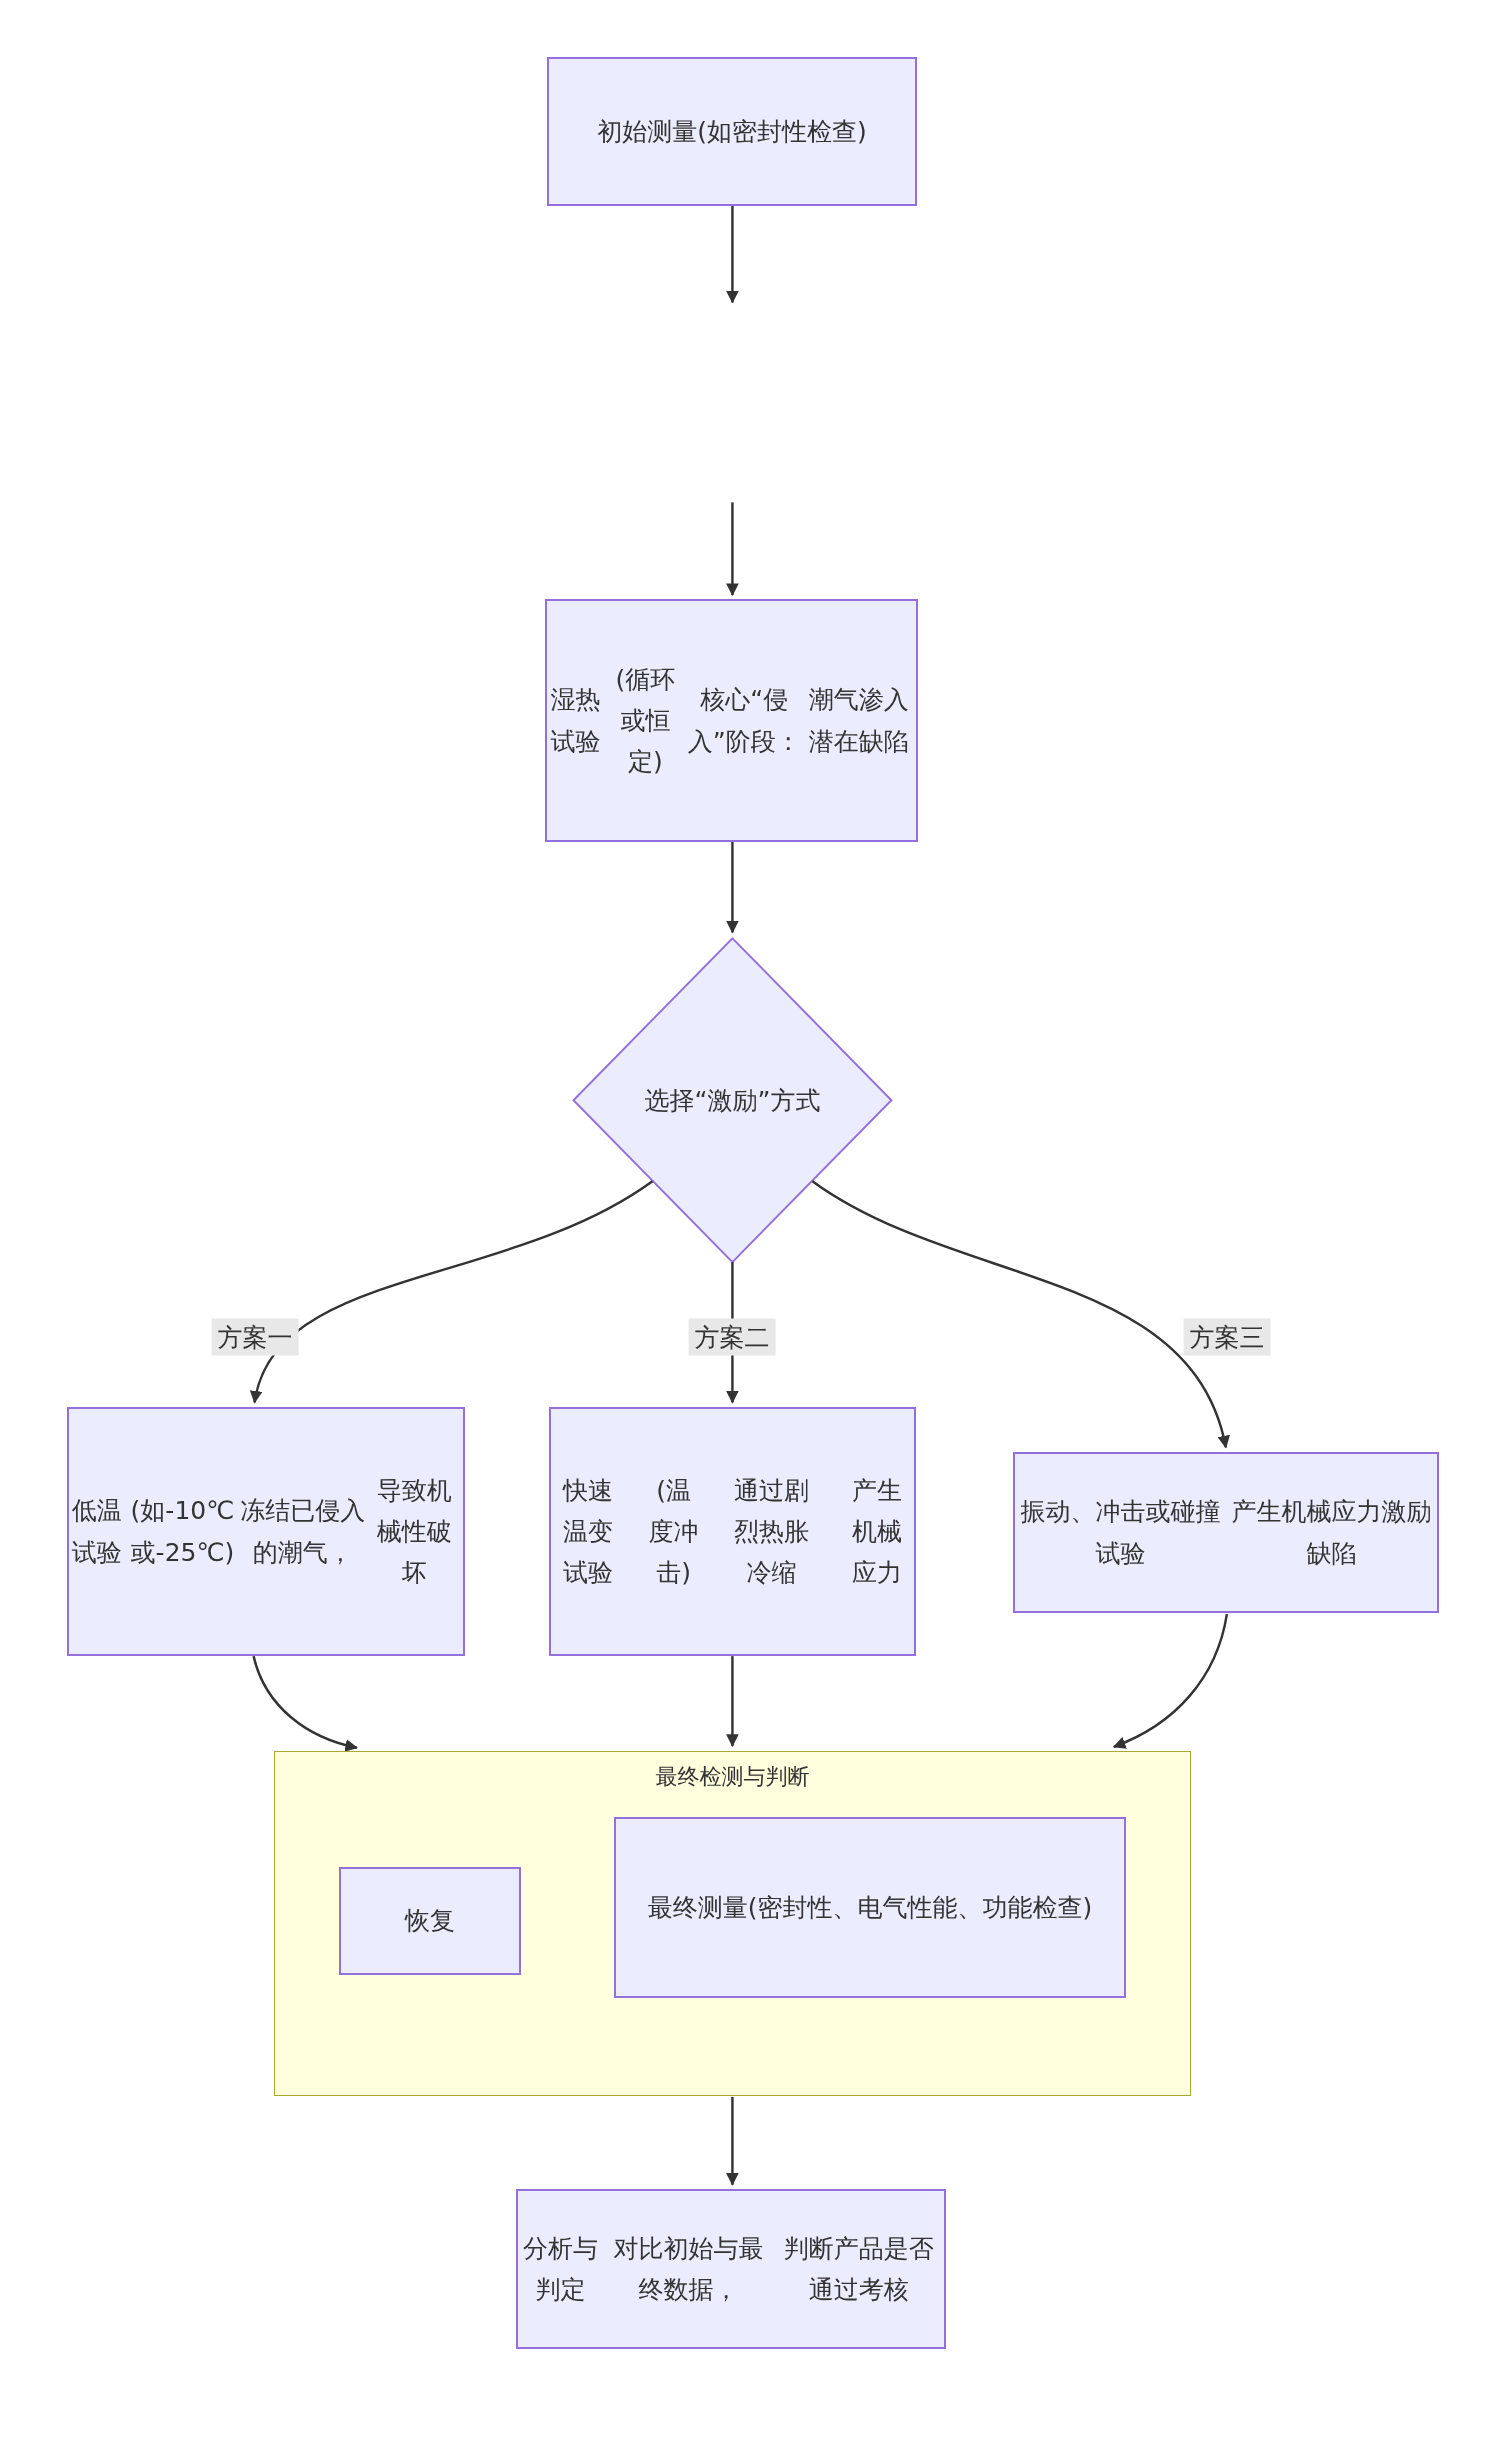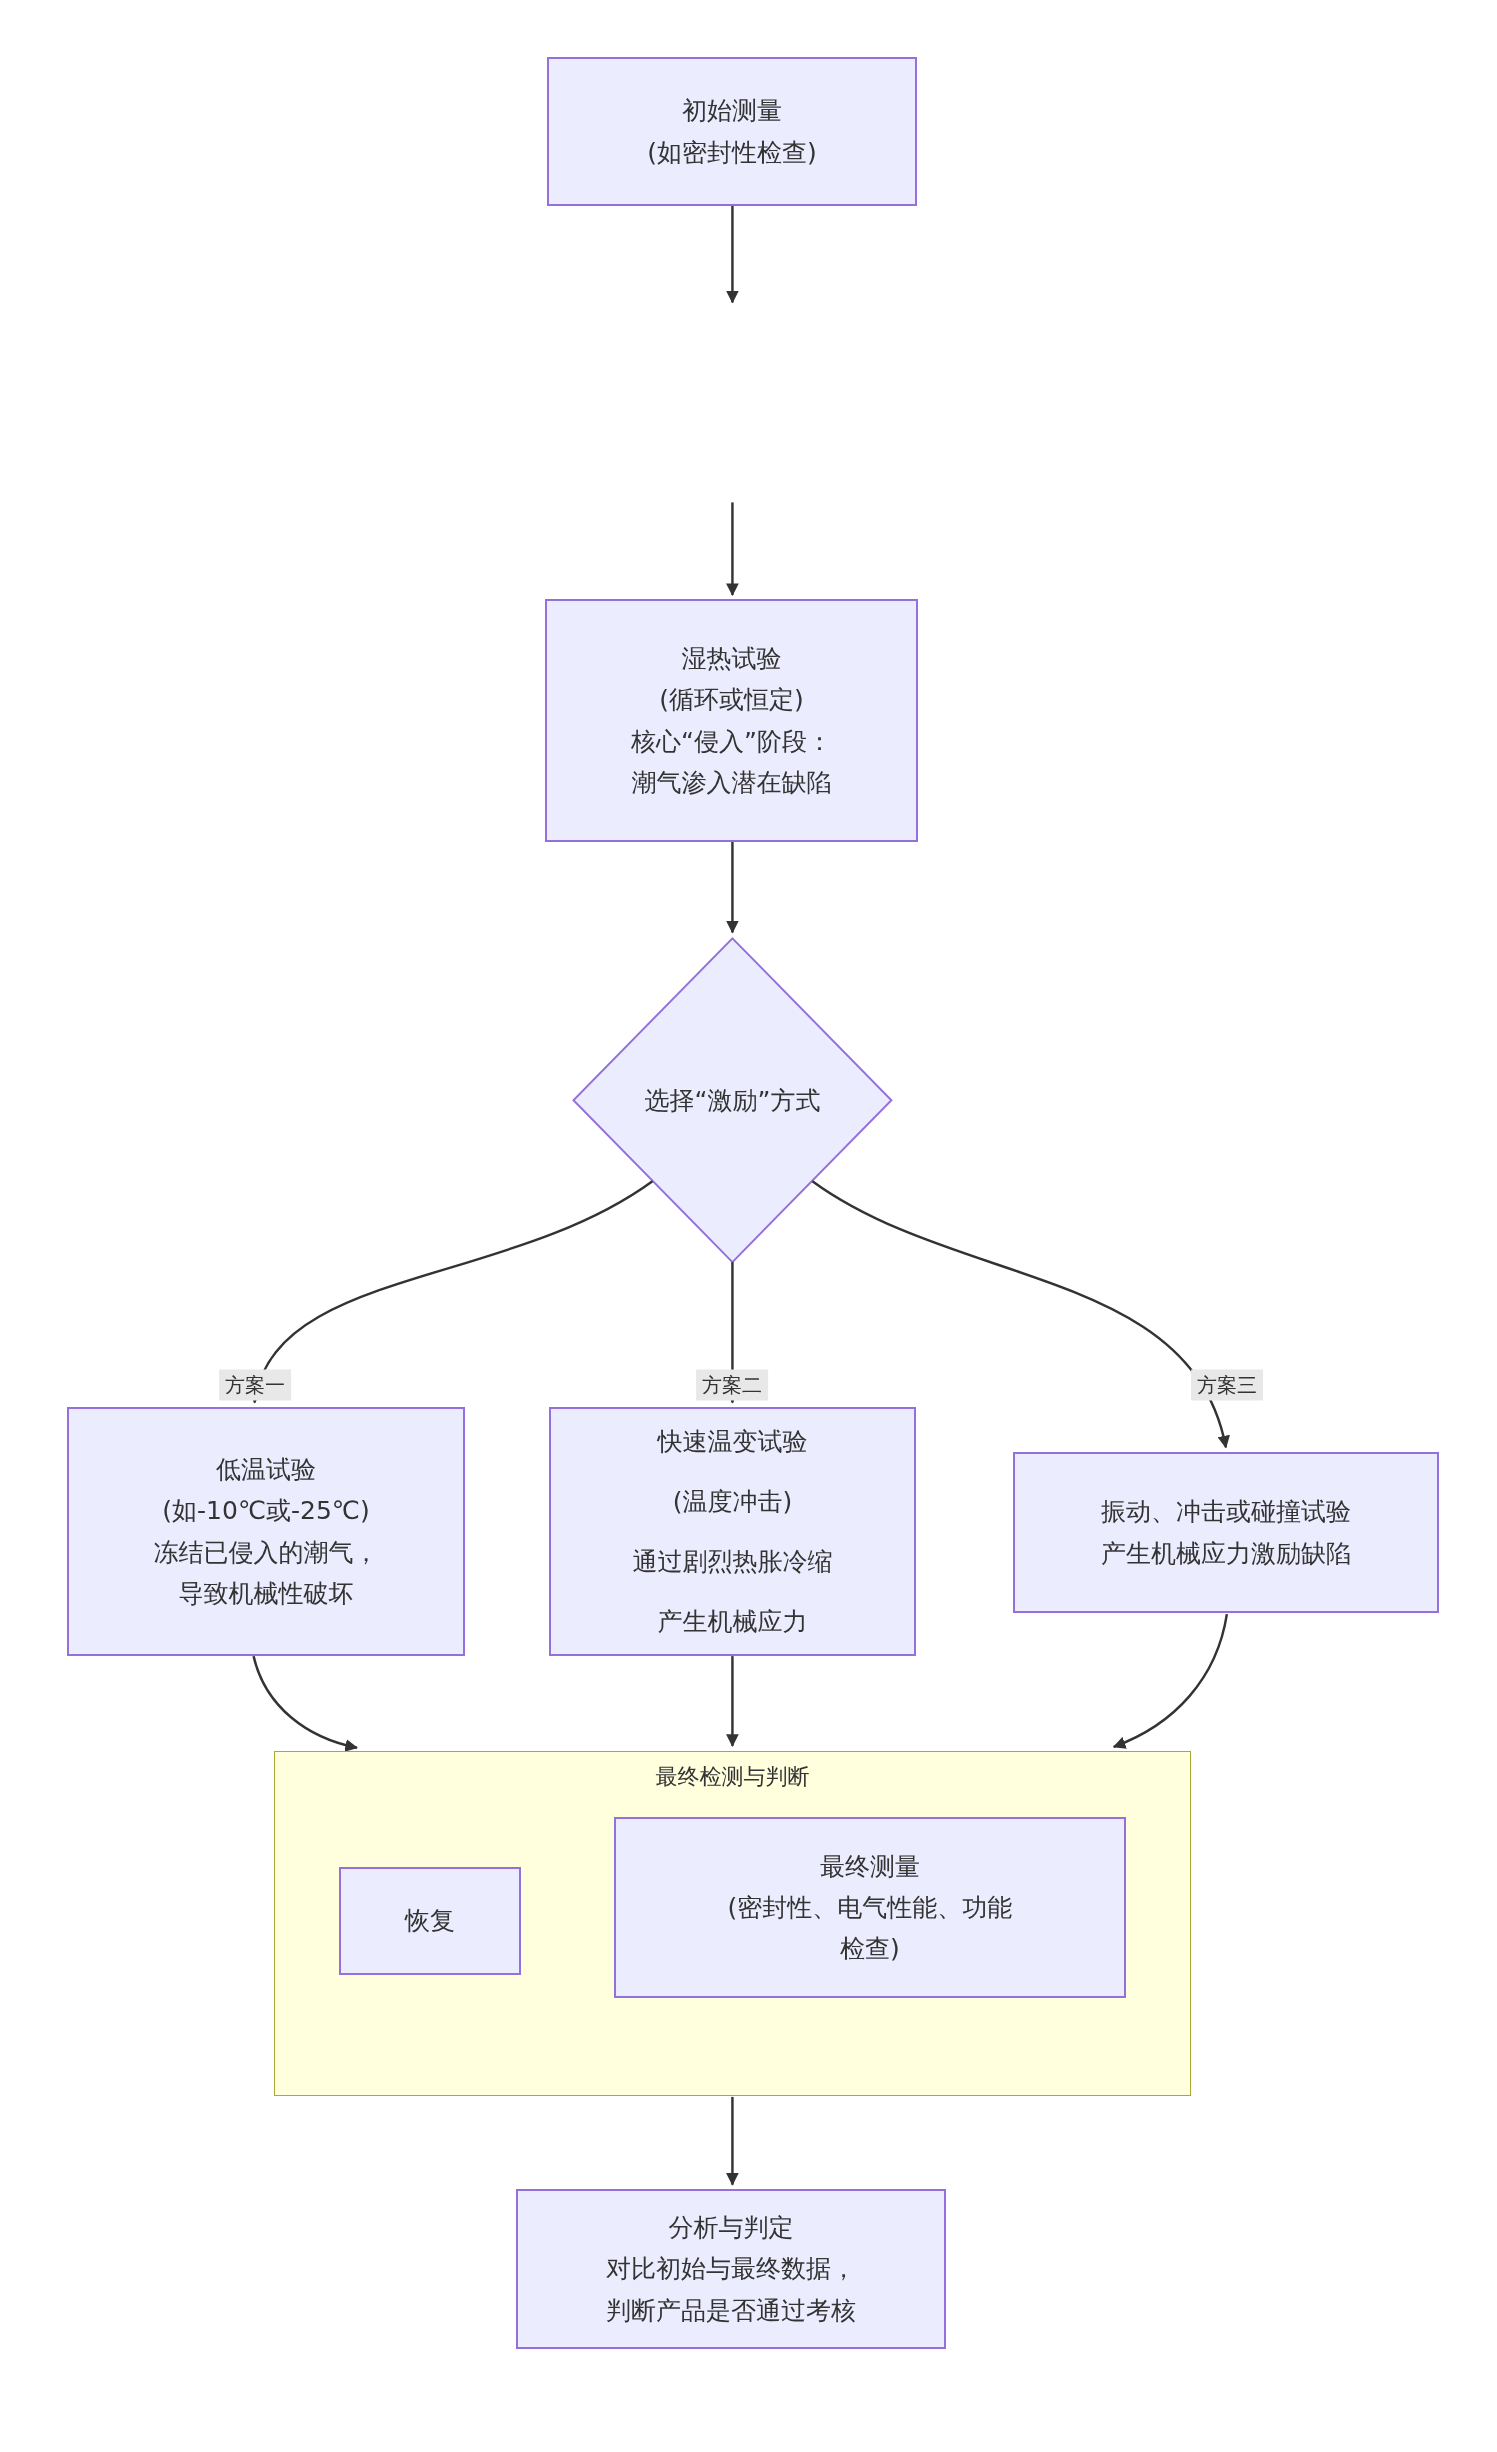--- a/index.html
+++ b/index.html
@@ -15,21 +15,21 @@
   }
   .edges-layer { position: absolute; left: 0; top: 0; }
   .edge { fill: none; stroke: var(--edge, #333333); stroke-width: 2.5px; }
   #arrowhead path { fill: var(--edge, #333333); stroke: none; }
   .diamond { fill: var(--node-fill, #ECECFF); stroke: var(--node-border, #9370DB); stroke-width: 2px; }
   .node {
     position: absolute;
     background: var(--node-fill, #ECECFF);
     border: 2px solid var(--node-border, #9370DB);
     display: flex;
-    flex-direction: column;
+    flex-direction: row;
     align-items: center;
     justify-content: center;
     text-align: center;
     font-size: 25px;
     line-height: 1.65;
   }
   .decision-label {
     position: absolute;
     display: flex;
     align-items: center;
@@ -47,24 +47,23 @@
     top: 9.8px;
     left: 0;
     width: 100%;
     text-align: center;
     font-size: 22px;
   }
   .edge-label {
     position: absolute;
     transform: translate(-50%, -50%);
     background: var(--edge-label-bg, #E8E8E8);
-    font-size: 20px;
+    font-size: 25px;
     padding: 2px 5.9px;
     white-space: nowrap;
-    margin-top: 48px;
   }
 </style>
 </head>
 <body>
 
 <div class="canvas">
 
   <svg class="edges-layer" width="1498" height="2453" viewBox="0 0 1536 2515">
     <defs>
       <marker id="arrowhead" viewBox="0 0 12 12" markerWidth="13" markerHeight="13" refX="11" refY="6" orient="auto" markerUnits="userSpaceOnUse">

